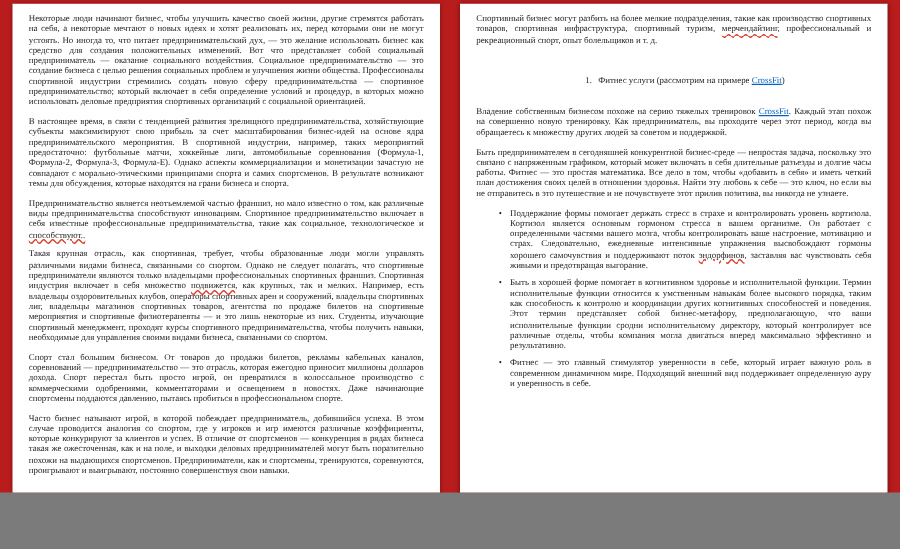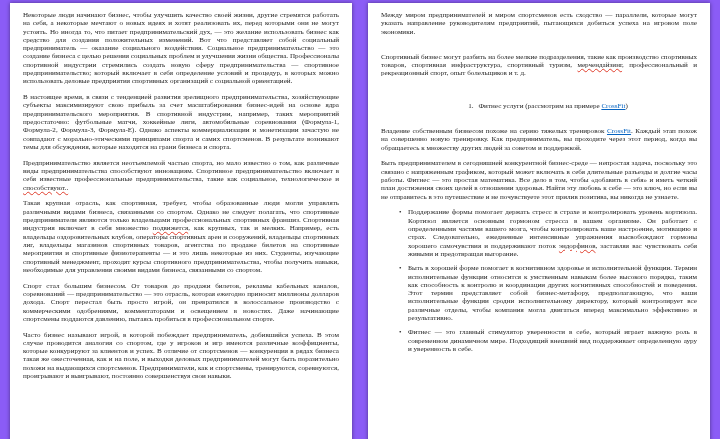--- a/index.html
+++ b/index.html
@@ -1,21 +1,21 @@
 <!DOCTYPE html>
 <html><head>
 <meta charset="utf-8">
 <style>
   * { box-sizing: border-box; }
   html, body { margin: 0; padding: 0; }
   body { width: 720px; height: 439px; overflow: hidden; background: #7b7b7b; }
 
   .viewer {
-    width: 720px; height: 439px;
-    background: #8b5cf6;
+    width: 720px; height: 394px;
+    background: #b91c1c;
     display: flex; gap: 16px;
     padding: 3px 10px 0 10px;
     overflow: hidden;
   }
   .page {
     flex: 0 0 342px; width: 342px; height: 470px;
     background: #ffffff;
     box-shadow: 0 0 4px rgba(0,0,0,0.45);
     padding: 8px 13px;
     font-family: "Liberation Serif", "DejaVu Serif", serif;
@@ -45,31 +45,30 @@
 </style>
 </head>
 <body>
 
 <div class="viewer">
 
   <section class="page">
     <p>Некоторые люди начинают бизнес, чтобы улучшить качество своей жизни, другие стремятся работать на себя, а некоторые мечтают о новых идеях и хотят реализовать их, перед которыми они не могут устоять. Но иногда то, что питает предпринимательский дух, — это желание использовать бизнес как средство для создания положительных изменений. Вот что представляет собой социальный предприниматель — оказание социального воздействия. Социальное предпринимательство — это создание бизнеса с целью решения социальных проблем и улучшения жизни общества. Профессионалы спортивной индустрии стремились создать новую сферу предпринимательства — спортивное предпринимательство; который включает в себя определение условий и процедур, в которых можно использовать деловые предприятия спортивных организаций с социальной ориентацией.</p>
     <p>В настоящее время, в связи с тенденцией развития зрелищного предпринимательства, хозяйствующие субъекты максимизируют свою прибыль за счет масштабирования бизнес-идей на основе ядра предпринимательского мероприятия. В спортивной индустрии, например, таких мероприятий предостаточно: футбольные матчи, хоккейные лиги, автомобильные соревнования (Формула-1, Формула-2, Формула-3, Формула-Е). Однако аспекты коммерциализации и монетизации зачастую не совпадают с морально-этическими принципами спорта и самих спортсменов. В результате возникают темы для обсуждения, которые находятся на грани бизнеса и спорта.</p>
     <p>
-      <span>Предпринимательство является неотъемлемой частью спорта, но мало известно о том, как различные виды предпринимательства способствуют инновациям. Спортивное предпринимательство включает в себя известные профессиональные предпринимательства, такие как социальное, технологическое и </span><span class="misspell">способствуют..</span>
+      <span>Предпринимательство является неотъемлемой частью франшиз, но мало известно о том, как различные виды предпринимательства способствуют инновациям. Спортивное предпринимательство включает в себя известные профессиональные предпринимательства, такие как социальное, технологическое и </span><span class="misspell">способствуют..</span>
     </p>
     <p>
       <span>Такая крупная отрасль, как спортивная, требует, чтобы образованные люди могли управлять различными видами бизнеса, связанными со спортом. Однако не следует полагать, что спортивные предприниматели являются только владельцами профессиональных спортивных франшиз. Спортивная индустрия включает в себя множество </span><span class="misspell">подвижется</span><span>, как крупных, так и мелких. Например, есть владельцы оздоровительных клубов, операторы спортивных арен и сооружений, владельцы спортивных лиг, владельцы магазинов спортивных товаров, агентства по продаже билетов на спортивные мероприятия и спортивные физиотерапевты — и это лишь некоторые из них. Студенты, изучающие спортивный менеджмент, проходят курсы спортивного предпринимательства, чтобы получить навыки, необходимые для управления своими видами бизнеса, связанными со спортом.</span>
     </p>
     <p>Спорт стал большим бизнесом. От товаров до продажи билетов, рекламы кабельных каналов, соревнований — предпринимательство — это отрасль, которая ежегодно приносит миллионы долларов дохода. Спорт перестал быть просто игрой, он превратился в колоссальное производство с коммерческими одобрениями, комментаторами и освещением в новостях. Даже начинающие спортсмены поддаются давлению, пытаясь пробиться в профессиональном спорте.</p>
     <p>Часто бизнес называют игрой, в которой побеждает предприниматель, добившийся успеха. В этом случае проводится аналогия со спортом, где у игроков и игр имеются различные коэффициенты, которые конкурируют за клиентов и успех. В отличие от спортсменов — конкуренция в рядах бизнеса такая же ожесточенная, как и на поле, и выходки деловых предпринимателей могут быть поразительно похожи на выдающихся спортсменов. Предприниматели, как и спортсмены, тренируются, соревнуются, проигрывают и выигрывают, постоянно совершенствуя свои навыки.</p>
   </section>
 
   <section class="page">
-    <p class="mb-lg">Между миром предпринимателей и миром спортсменов есть сходство — параллели, которые могут указать направление руководителям предприятий, пытающихся добиться успеха на игровом поле экономики.</p>
     <p class="mb-xl">
       <span>Спортивный бизнес могут разбить на более мелкие подразделения, такие как производство спортивных товаров, спортивная инфраструктура, спортивный туризм, </span><span class="misspell">мерчендайзинг</span><span>, профессиональный и рекреационный спорт, опыт болельщиков и т. д.</span>
     </p>
     <p class="numbered-item mb-lg">
       <span class="num">1.</span><span>Фитнес услуги (рассмотрим на примере </span><a class="link">CrossFit</a><span>)</span>
     </p>
     <p>
       <span>Владение собственным бизнесом похоже на серию тяжелых тренировок </span><a class="link">CrossFit</a><span>. Каждый этап похож на совершенно новую тренировку. Как предприниматель, вы проходите через этот период, когда вы обращаетесь к множеству других людей за советом и поддержкой.</span>
     </p>
     <p>Быть предпринимателем в сегодняшней конкурентной бизнес-среде — непростая задача, поскольку это связано с напряженным графиком, который может включать в себя длительные разъезды и долгие часы работы. Фитнес — это простая математика. Все дело в том, чтобы «добавить в себя» и иметь четкий план достижения своих целей в отношении здоровья. Найти эту любовь к себе — это ключ, но если вы не отправитесь в это путешествие и не почувствуете этот прилив позитива, вы никогда не узнаете.</p>

